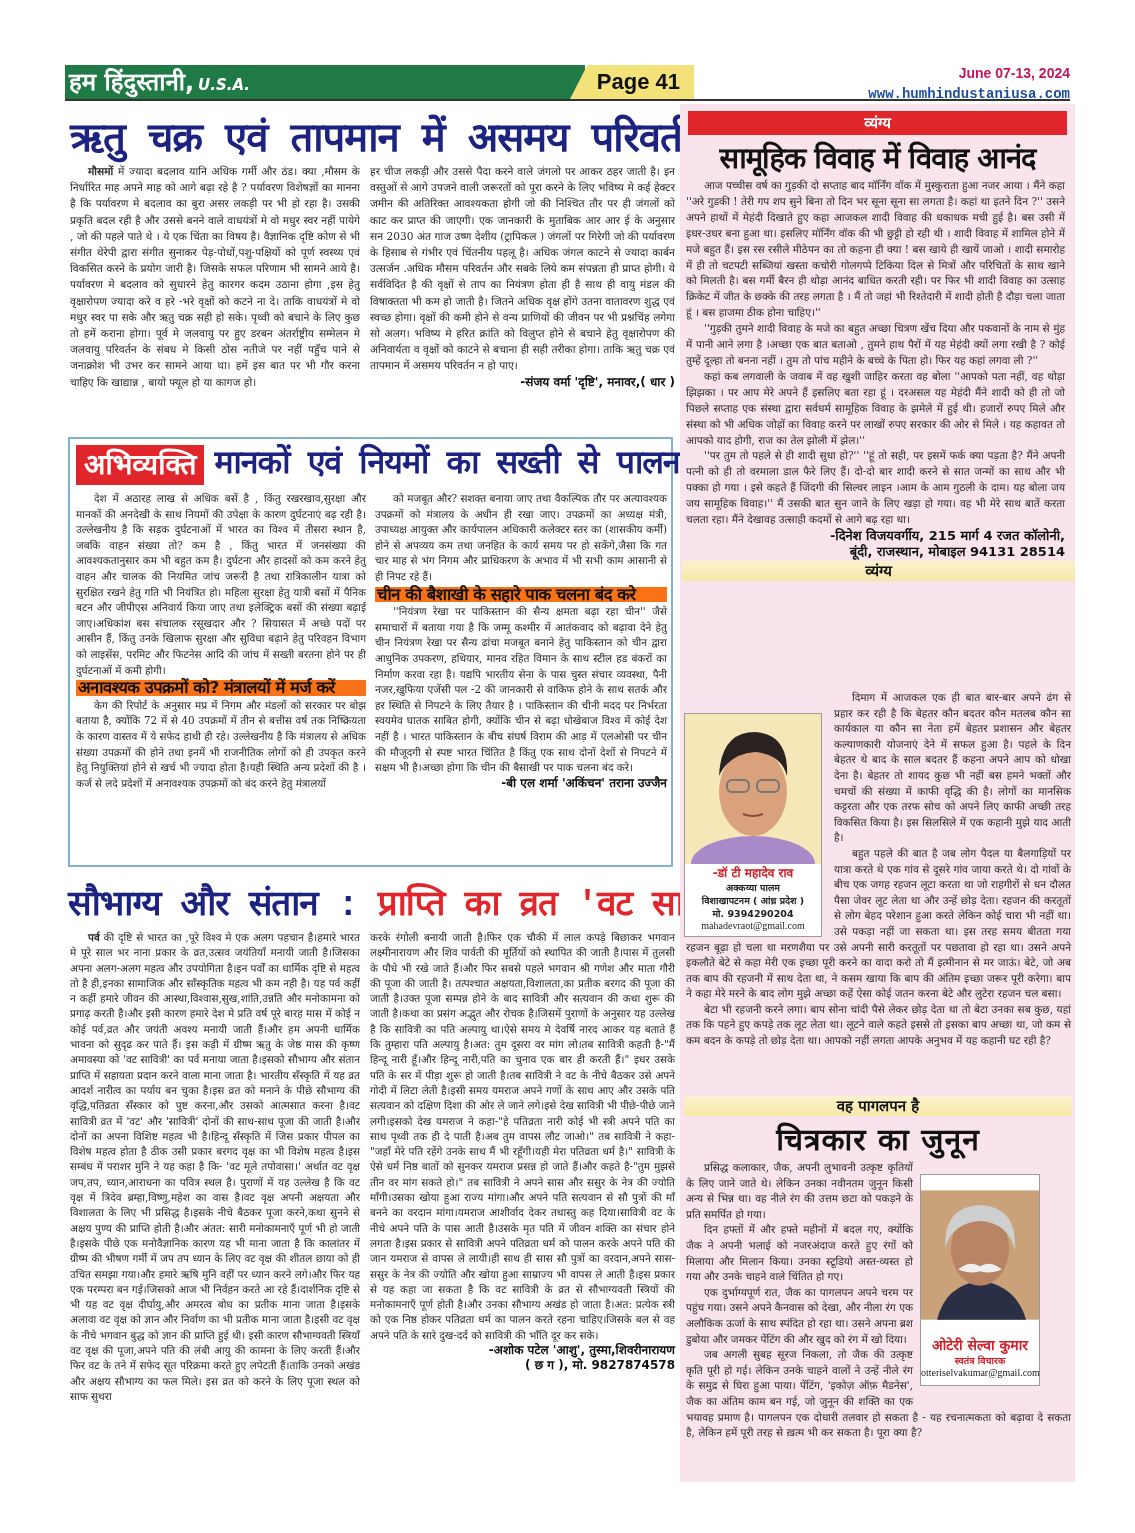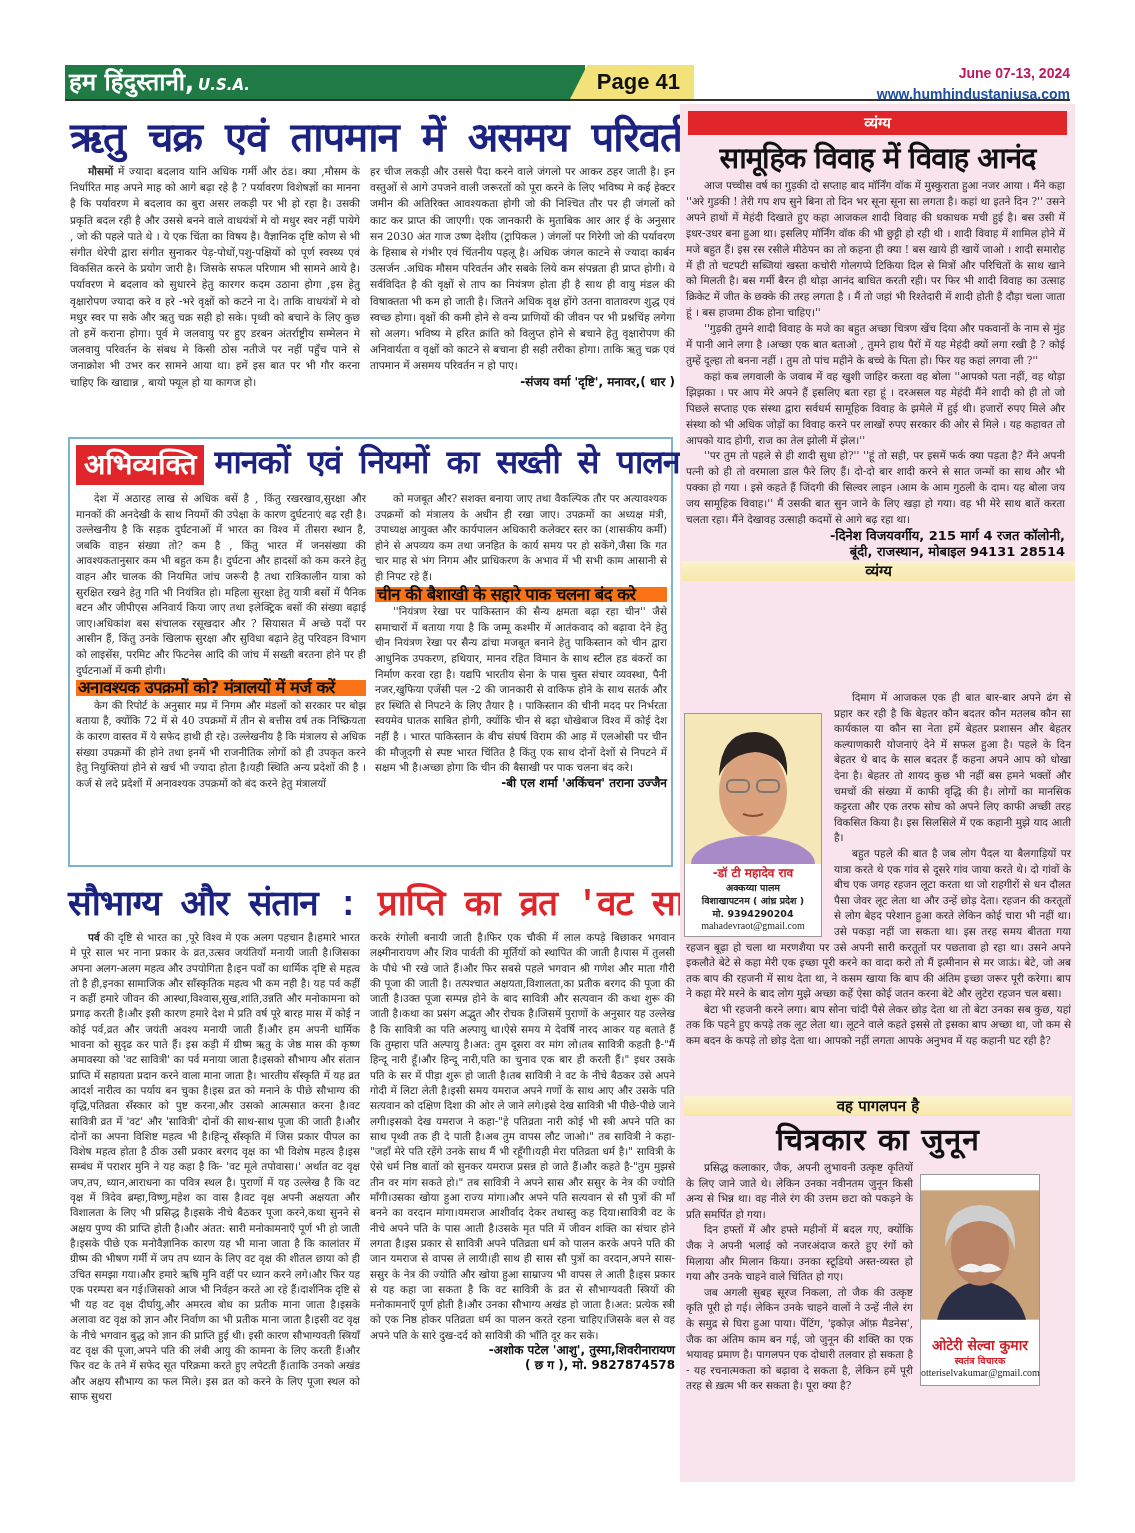--- a/index.html
+++ b/index.html
@@ -2,21 +2,21 @@
 <html><head>
 <meta charset="utf-8">
 <style>
 *{box-sizing:border-box;margin:0;padding:0}
 body{width:1135px;height:1533px;background:#fff;font-family:"DejaVu Serif","Liberation Serif",serif;color:#222;position:relative;overflow:hidden}
 .masthead{position:absolute;left:65px;top:65px;width:1005px;height:36px}
 .mh-green{position:absolute;left:0;top:0;width:520px;height:34px;background:#1f7a45;color:#fff;font-family:"DejaVu Sans",sans-serif;font-weight:bold;font-size:24px;line-height:34px;padding-left:4px}
 .mh-green .usa{font-style:italic;font-size:15px;margin-left:4px}
 .mh-page{position:absolute;left:505px;top:0;width:124px;height:34px;background:#f3e27a;clip-path:polygon(14% 0,100% 0,100% 100%,0 100%);font-family:"Liberation Sans",sans-serif;font-weight:bold;font-size:22px;line-height:34px;text-align:right;padding-right:14px;color:#111}
 .mh-date{position:absolute;right:0;top:0;color:#be185d;font-family:"Liberation Sans",sans-serif;font-weight:bold;font-size:14px;text-align:right}
-.mh-url{position:absolute;right:0;top:21px;color:#1d4fa0;font-family:Liberation Sans, sans-serif;font-weight:bold;font-size:14px;text-align:right}
+.mh-url{position:absolute;right:0;top:21px;color:#1d4fa0;font-family:Liberation Mono, monospace;font-weight:bold;font-size:14px;text-align:right}
 .mh-rule{position:absolute;left:0;top:34px;width:1005px;height:2px;background:#333}
 
 .h1{font-family:Liberation Mono, monospace;font-weight:bold;color:#1c2280;letter-spacing:-1px;white-space:nowrap}
 .body{font-size:10.6px;line-height:16.2px;text-align:justify;color:#2a2a2a}
 .body p{text-indent:18px}
 .col{position:absolute}
 .byline{font-family:"DejaVu Sans",sans-serif;font-weight:bold;font-size:12px;text-align:right;color:#111}
 
 
 .a1-title{position:absolute;left:70px;top:108px;width:610px;font-size:40px;text-align:center}
@@ -131,20 +131,21 @@
   <div class="pmail">mahadevraot@gmail.com</div>
 </div>
 
 <div class="yel-bar" style="position:absolute;left:684px;top:1096px;width:388px;">वह पागलपन है</div>
 <div class="rtitle" style="position:absolute;left:684px;top:1118px;width:388px;font-size:30px;letter-spacing:1px;">चित्रकार का जुनून</div>
 
 <div class="col body" style="left:686px;top:1160px;width:385px;font-size:10.5px;line-height:15.6px;">
   <div style="float:right;width:152px;height:220px;margin:12px 0 2px 6px;"></div>
   <p>प्रसिद्ध कलाकार, जैक, अपनी लुभावनी उत्कृष्ट कृतियों के लिए जाने जाते थे। लेकिन उनका नवीनतम जुनून किसी अन्य से भिन्न था। वह नीले रंग की उत्तम छटा को पकड़ने के प्रति समर्पित हो गया।</p>
   <p>दिन हफ्तों में और हफ्ते महीनों में बदल गए, क्योंकि जैक ने अपनी भलाई को नजरअंदाज करते हुए रंगों को मिलाया और मिलान किया। उनका स्टूडियो अस्त-व्यस्त हो गया और उनके चाहने वाले चिंतित हो गए।</p>
+  <p>एक दुर्भाग्यपूर्ण रात, जैक का पागलपन अपने चरम पर पहुंच गया। उसने अपने कैनवास को देखा, और नीला रंग एक अलौकिक ऊर्जा के साथ स्पंदित हो रहा था। उसने अपना ब्रश डुबोया और जमकर पेंटिंग की और खुद को रंग में खो दिया।</p>
   <p>जब अगली सुबह सूरज निकला, तो जैक की उत्कृष्ट कृति पूरी हो गई। लेकिन उनके चाहने वालों ने उन्हें नीले रंग के समुद्र से घिरा हुआ पाया। पेंटिंग, 'इकोज़ ऑफ़ मैडनेस', जैक का अंतिम काम बन गई, जो जुनून की शक्ति का एक भयावह प्रमाण है। पागलपन एक दोधारी तलवार हो सकता है - यह रचनात्मकता को बढ़ावा दे सकता है, लेकिन हमें पूरी तरह से ख़त्म भी कर सकता है। पूरा क्या है?</p>
 </div>
 
 <div class="photo" style="left:920px;top:1174px;width:120px;height:212px;">
   <svg class="pic" width="146" height="160" viewBox="0 0 146 160">
     <rect width="146" height="160" fill="#c9a27a"></rect>
     <path d="M20 160 Q30 118 73 112 Q118 118 130 160Z" fill="#2b2f45"></path>
     <ellipse cx="73" cy="72" rx="36" ry="46" fill="#b98466"></ellipse>
     <path d="M30 70 Q28 20 73 18 Q120 20 116 74 Q108 40 73 38 Q40 40 30 70Z" fill="#cfcfcf"></path>
     <path d="M46 98 Q60 86 73 94 Q86 86 100 98 Q86 104 73 100 Q60 104 46 98Z" fill="#f0f0f0"></path>

